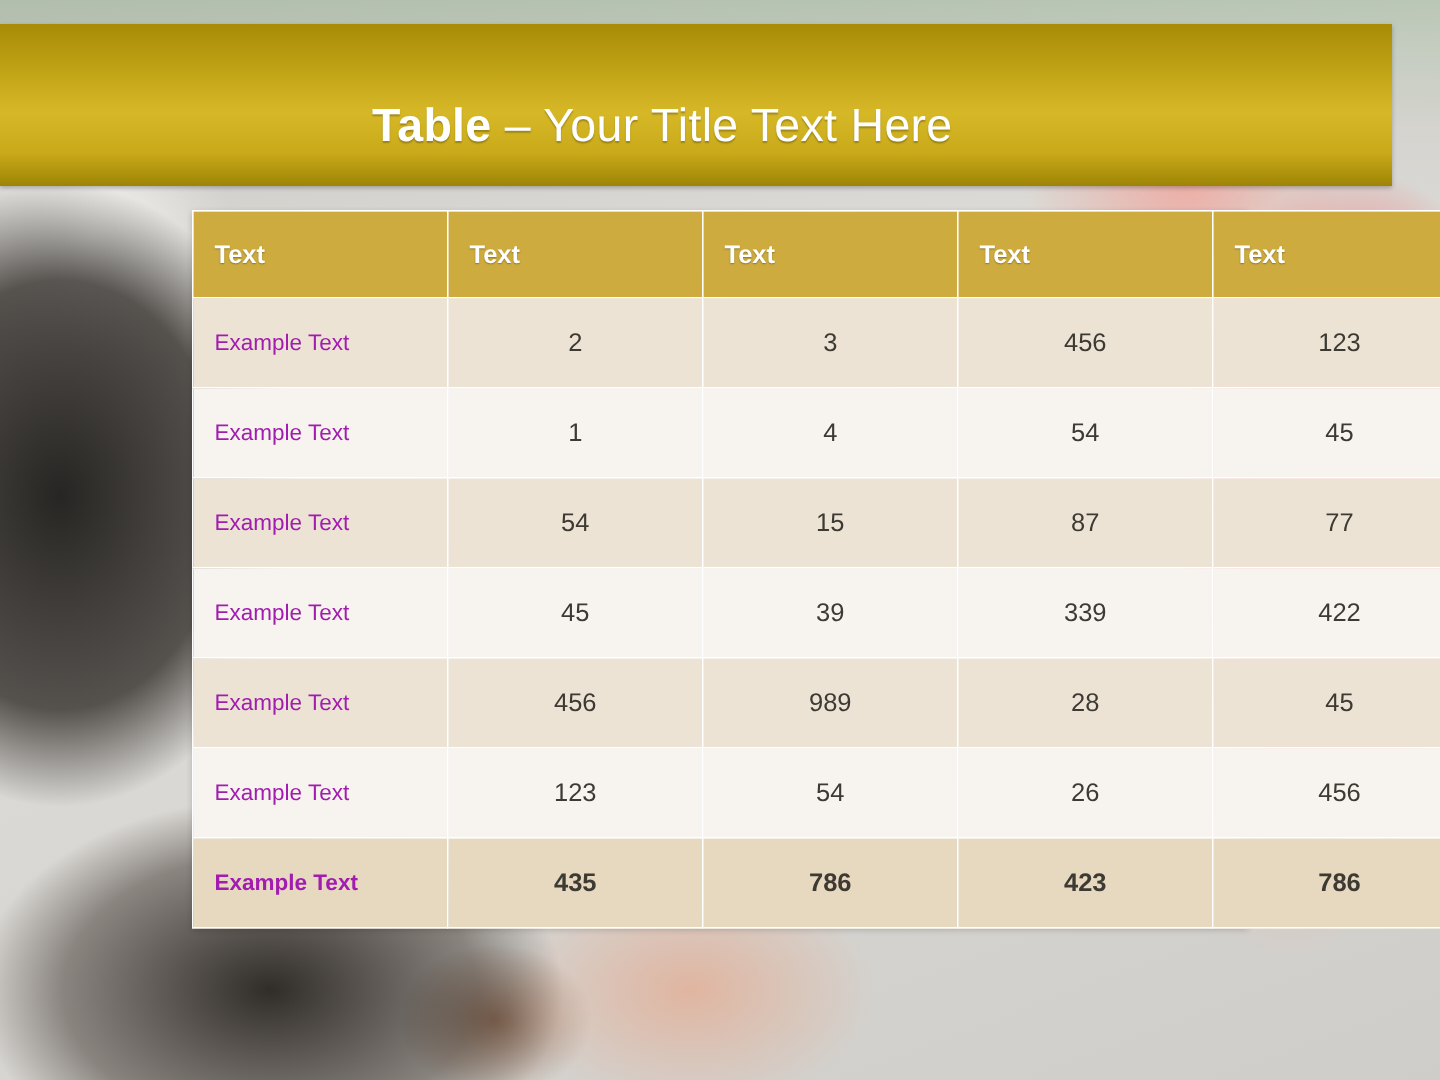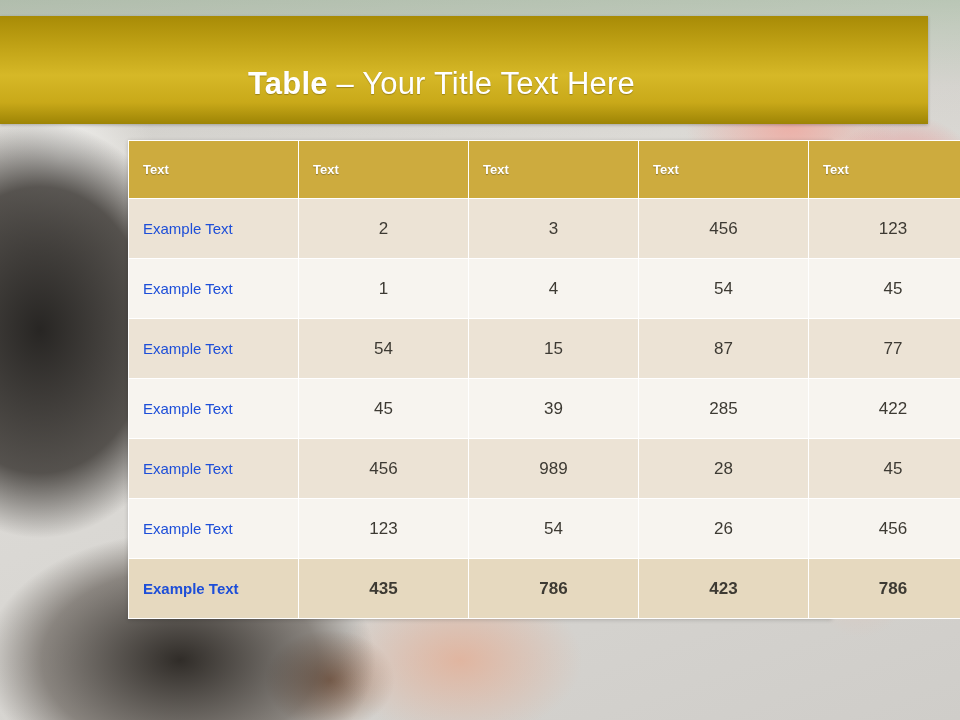--- a/index.html
+++ b/index.html
@@ -88,42 +88,42 @@
   table.data td {
     border: 1px solid #ffffff;
     height: 59px;
     padding: 0 14px;
     font-size: 16px;
     color: #3d3a33;
   }
   table.data thead th {
     background: #cdab3e;
     color: #ffffff;
-    font-size: 13px;
+    font-size: 17px;
     font-weight: bold;
     text-align: left;
     height: 57px;
     text-shadow: 0 1px 1px rgba(0,0,0,0.3);
   }
   table.data thead th.col0 { width: 141px; }
   table.data thead th.col1 { width: 141px; }
   table.data thead th.col2 { width: 141px; }
   table.data thead th.col3 { width: 141px; }
   table.data thead th.col4 { width: 140px; }
 
   table.data tbody tr.odd td { background: #ece3d5; }
   table.data tbody tr.even td { background: #f7f4ef; }
   table.data tbody tr.total td {
     background: #e6d9bf;
     font-weight: bold;
   }
   table.data td.label {
     text-align: left;
     font-size: 15px;
-    color: #1d4ed8;
+    color: #a21caf;
   }
   table.data td.num {
     text-align: center;
     font-size: 17px;
     color: #3d3a33;
   }
 </style>
 </head>
 <body>
 
@@ -167,21 +167,21 @@
           <td class="label">Example Text</td>
           <td class="num">54</td>
           <td class="num">15</td>
           <td class="num">87</td>
           <td class="num">77</td>
         </tr>
         <tr class="even">
           <td class="label">Example Text</td>
           <td class="num">45</td>
           <td class="num">39</td>
-          <td class="num">285</td>
+          <td class="num">339</td>
           <td class="num">422</td>
         </tr>
         <tr class="odd">
           <td class="label">Example Text</td>
           <td class="num">456</td>
           <td class="num">989</td>
           <td class="num">28</td>
           <td class="num">45</td>
         </tr>
         <tr class="even">

